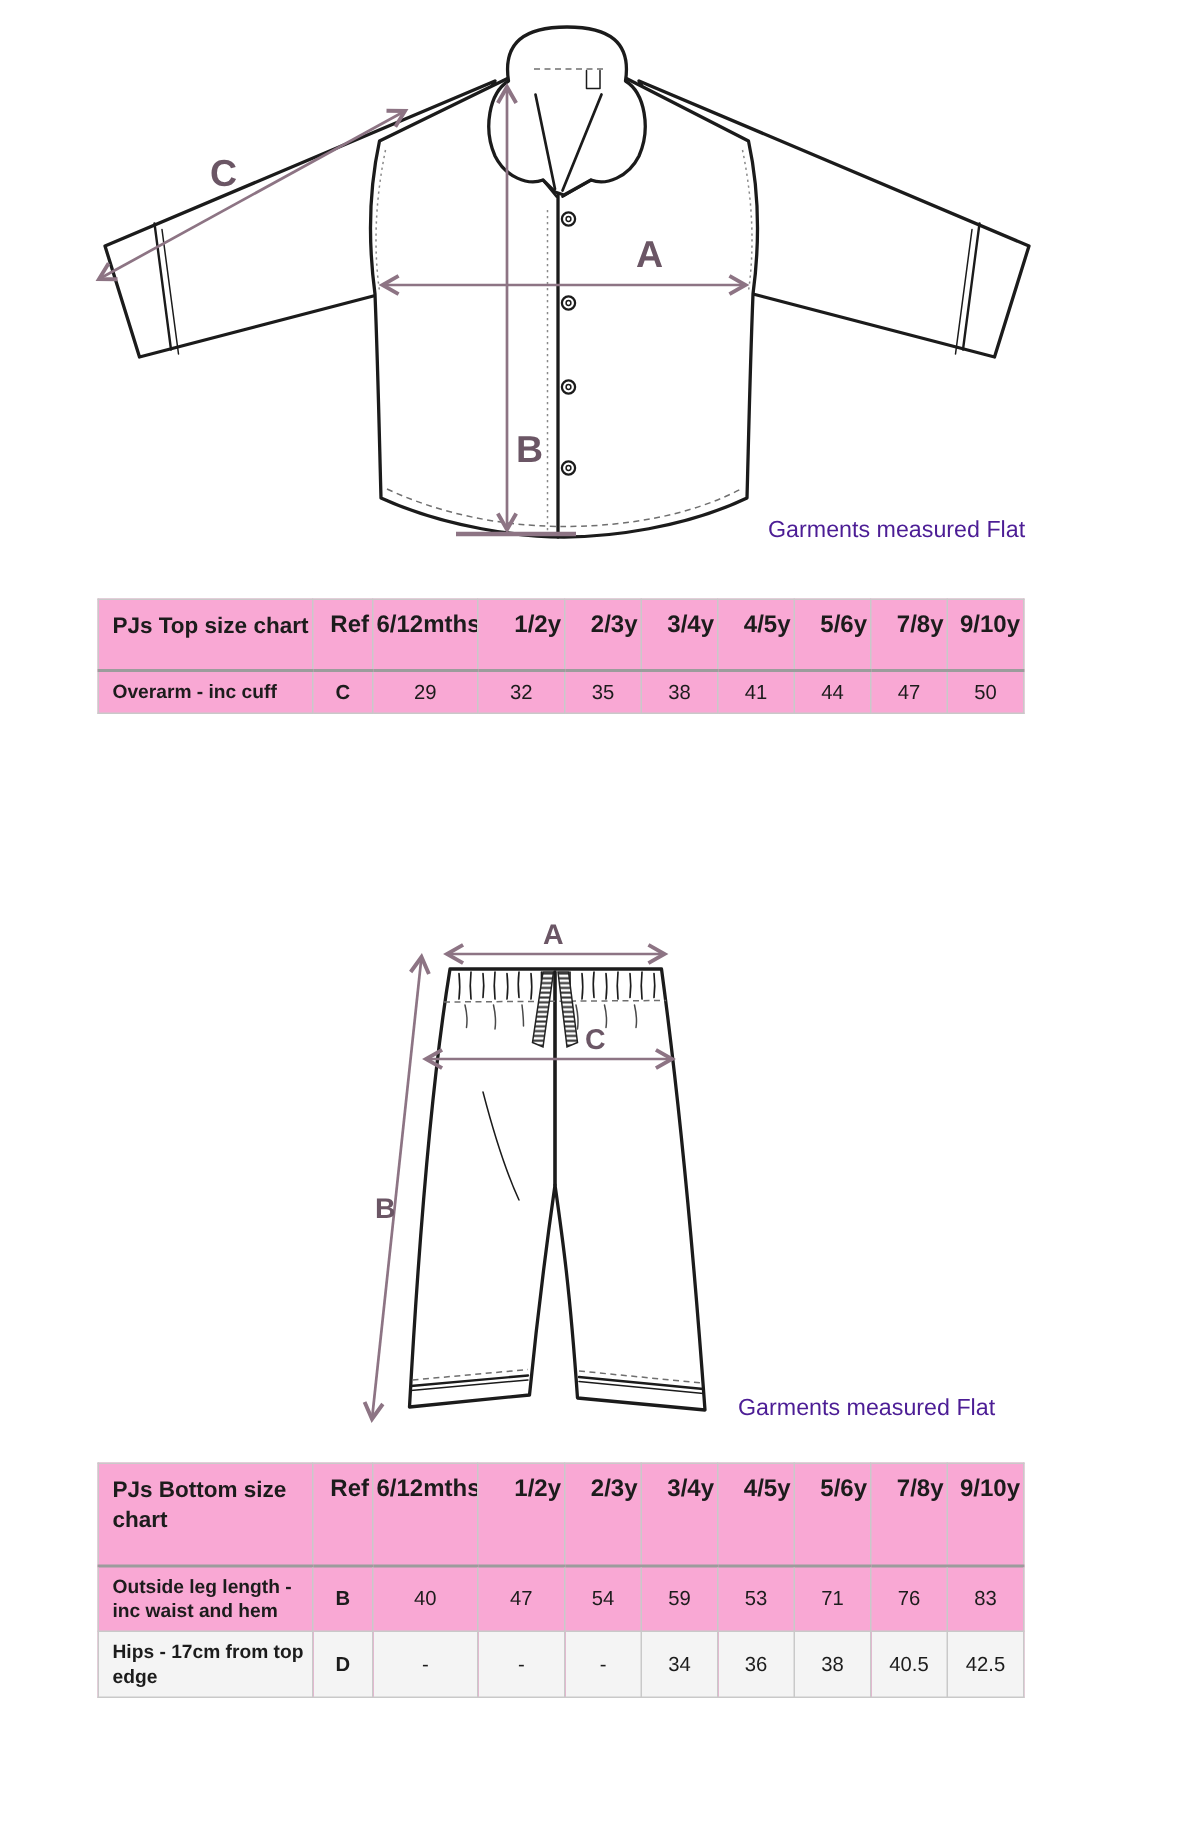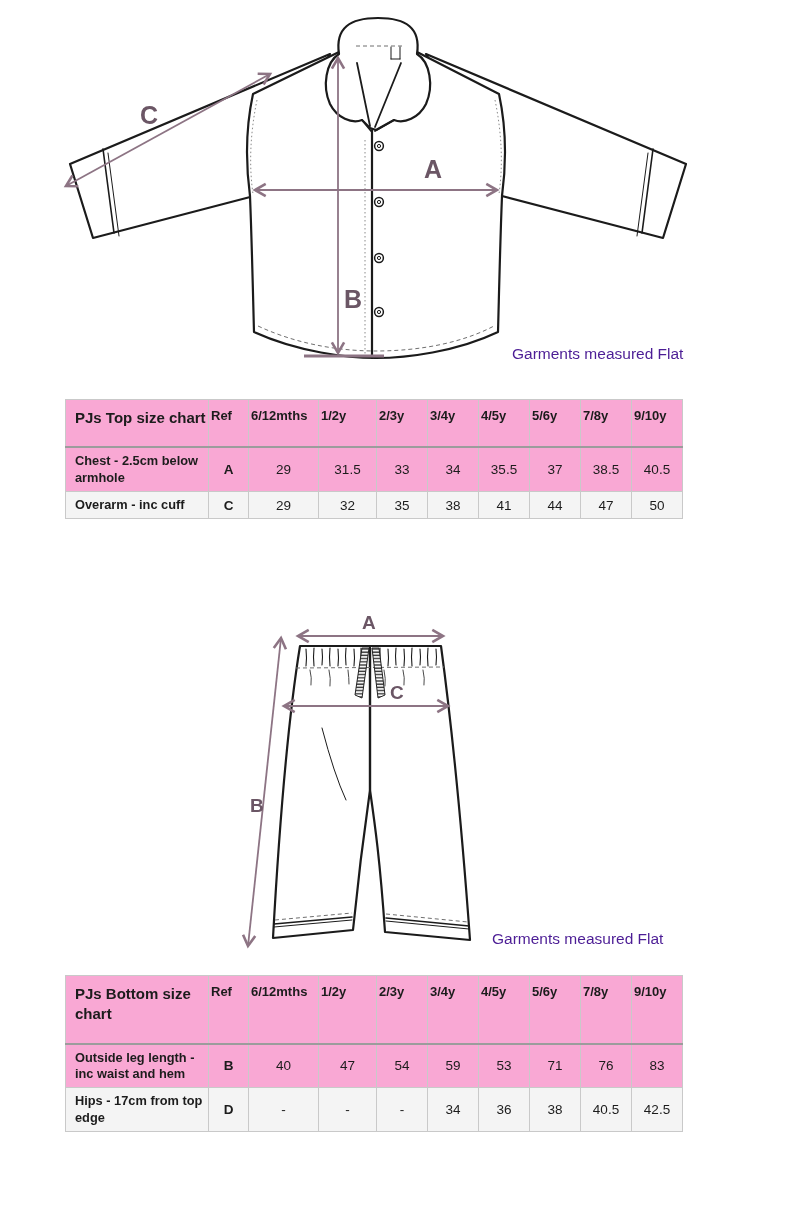--- a/index.html
+++ b/index.html
@@ -20,21 +20,21 @@
   .arrow  { fill:none; stroke:var(--arrow); stroke-width:1.8; }
   .arrowbar { fill:none; stroke:var(--arrow); stroke-width:3; }
   .ah-path { stroke:var(--arrow); fill:none; stroke-width:1.7; }
   .dimlabel { fill:var(--dimlabel); font-family:"Liberation Sans",sans-serif; font-weight:bold; font-size:25px; }
   .dimlabel-sm { fill:var(--dimlabel); font-family:"Liberation Sans",sans-serif; font-weight:bold; font-size:19px; }
 
   
   table.size { border-collapse:collapse; table-layout:fixed; background:#f9a8d4; }
   table.size th, table.size td { border:1px solid var(--border); overflow:hidden; }
   table.size thead th { border-bottom:2px solid #9c9c9c; vertical-align:top; padding:8px 2px 18px 2px;
-                        font-size:13px; font-weight:bold; text-align:left; }
+                        font-size:16px; font-weight:bold; text-align:right; }
   table.size thead th.title { text-align:left; font-size:15px; padding-left:9px; line-height:1.35; }
   table.size tbody td { vertical-align:middle; padding:5px 3px; font-size:13.5px; text-align:center; }
   table.size tbody td.lbl { font-weight:bold; text-align:left; font-size:12.8px; line-height:1.28;
                             padding-left:9px; padding-right:5px; }
   table.size tbody td.ref { font-weight:bold; font-size:13.5px; }
   table.size tbody tr:nth-child(even) { background:var(--rowalt); }
 </style>
 </head>
 <body>
 
@@ -139,32 +139,20 @@
           <th>1/2y</th>
           <th>2/3y</th>
           <th>3/4y</th>
           <th>4/5y</th>
           <th>5/6y</th>
           <th>7/8y</th>
           <th>9/10y</th>
         </tr>
       </thead>
       <tbody>
-        <tr>
-          <td class="lbl">Chest - 2.5cm below armhole</td>
-          <td class="ref">A</td>
-          <td class="val">29</td>
-          <td class="val">31.5</td>
-          <td class="val">33</td>
-          <td class="val">34</td>
-          <td class="val">35.5</td>
-          <td class="val">37</td>
-          <td class="val">38.5</td>
-          <td class="val">40.5</td>
-        </tr>
         <tr>
           <td class="lbl">Overarm - inc cuff</td>
           <td class="ref">C</td>
           <td class="val">29</td>
           <td class="val">32</td>
           <td class="val">35</td>
           <td class="val">38</td>
           <td class="val">41</td>
           <td class="val">44</td>
           <td class="val">47</td>

